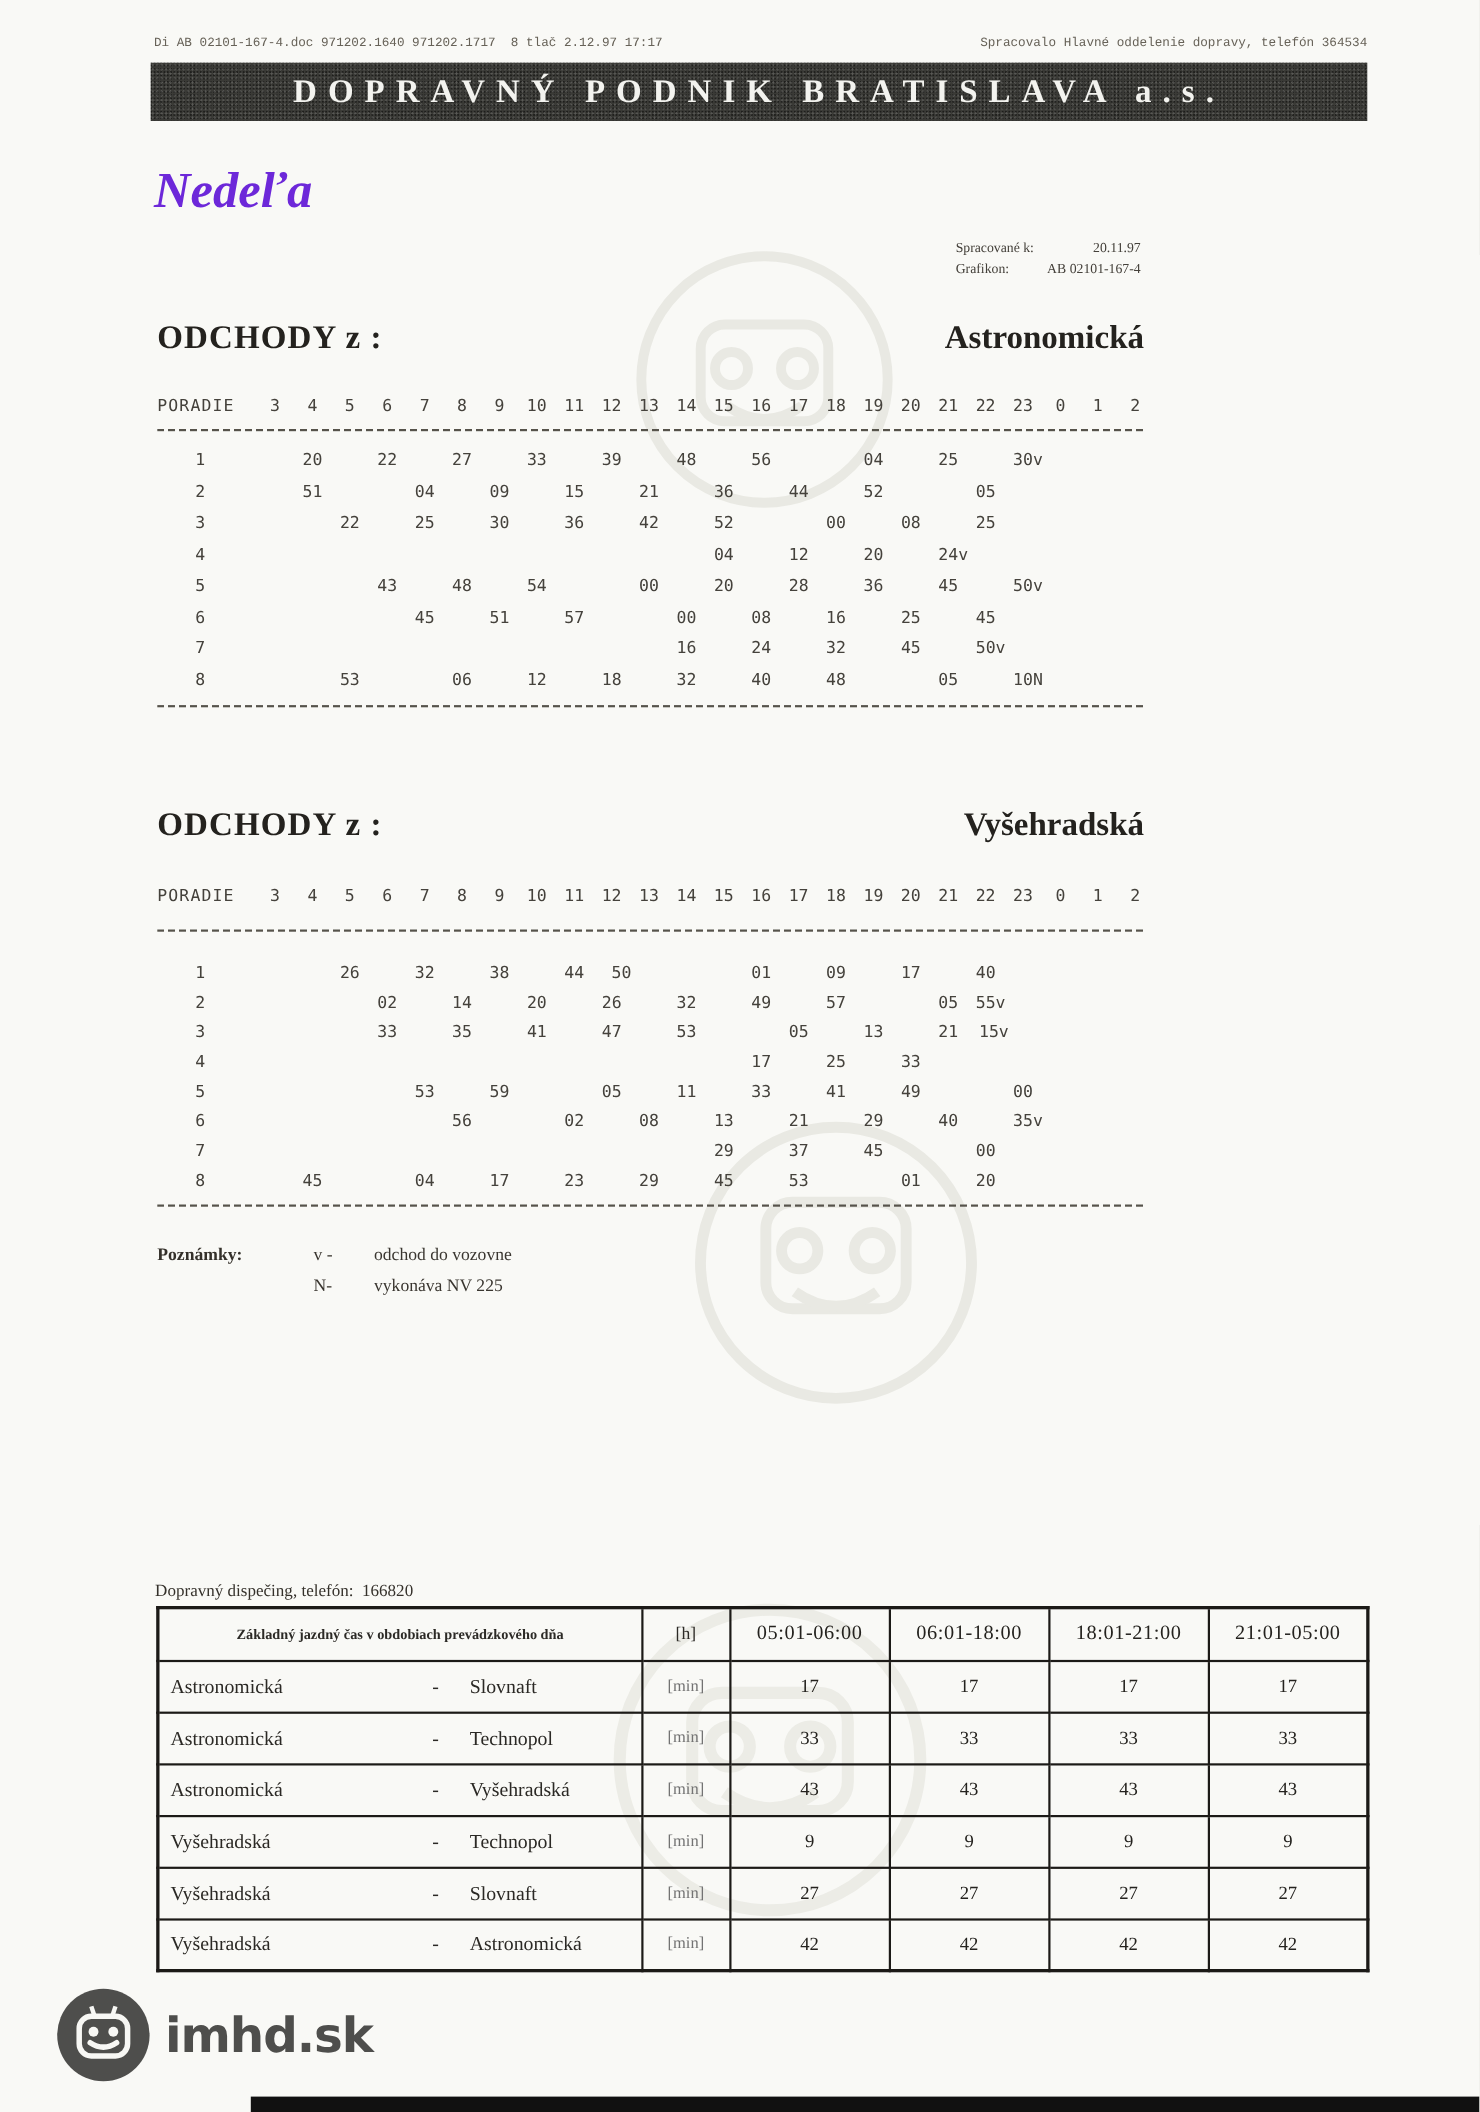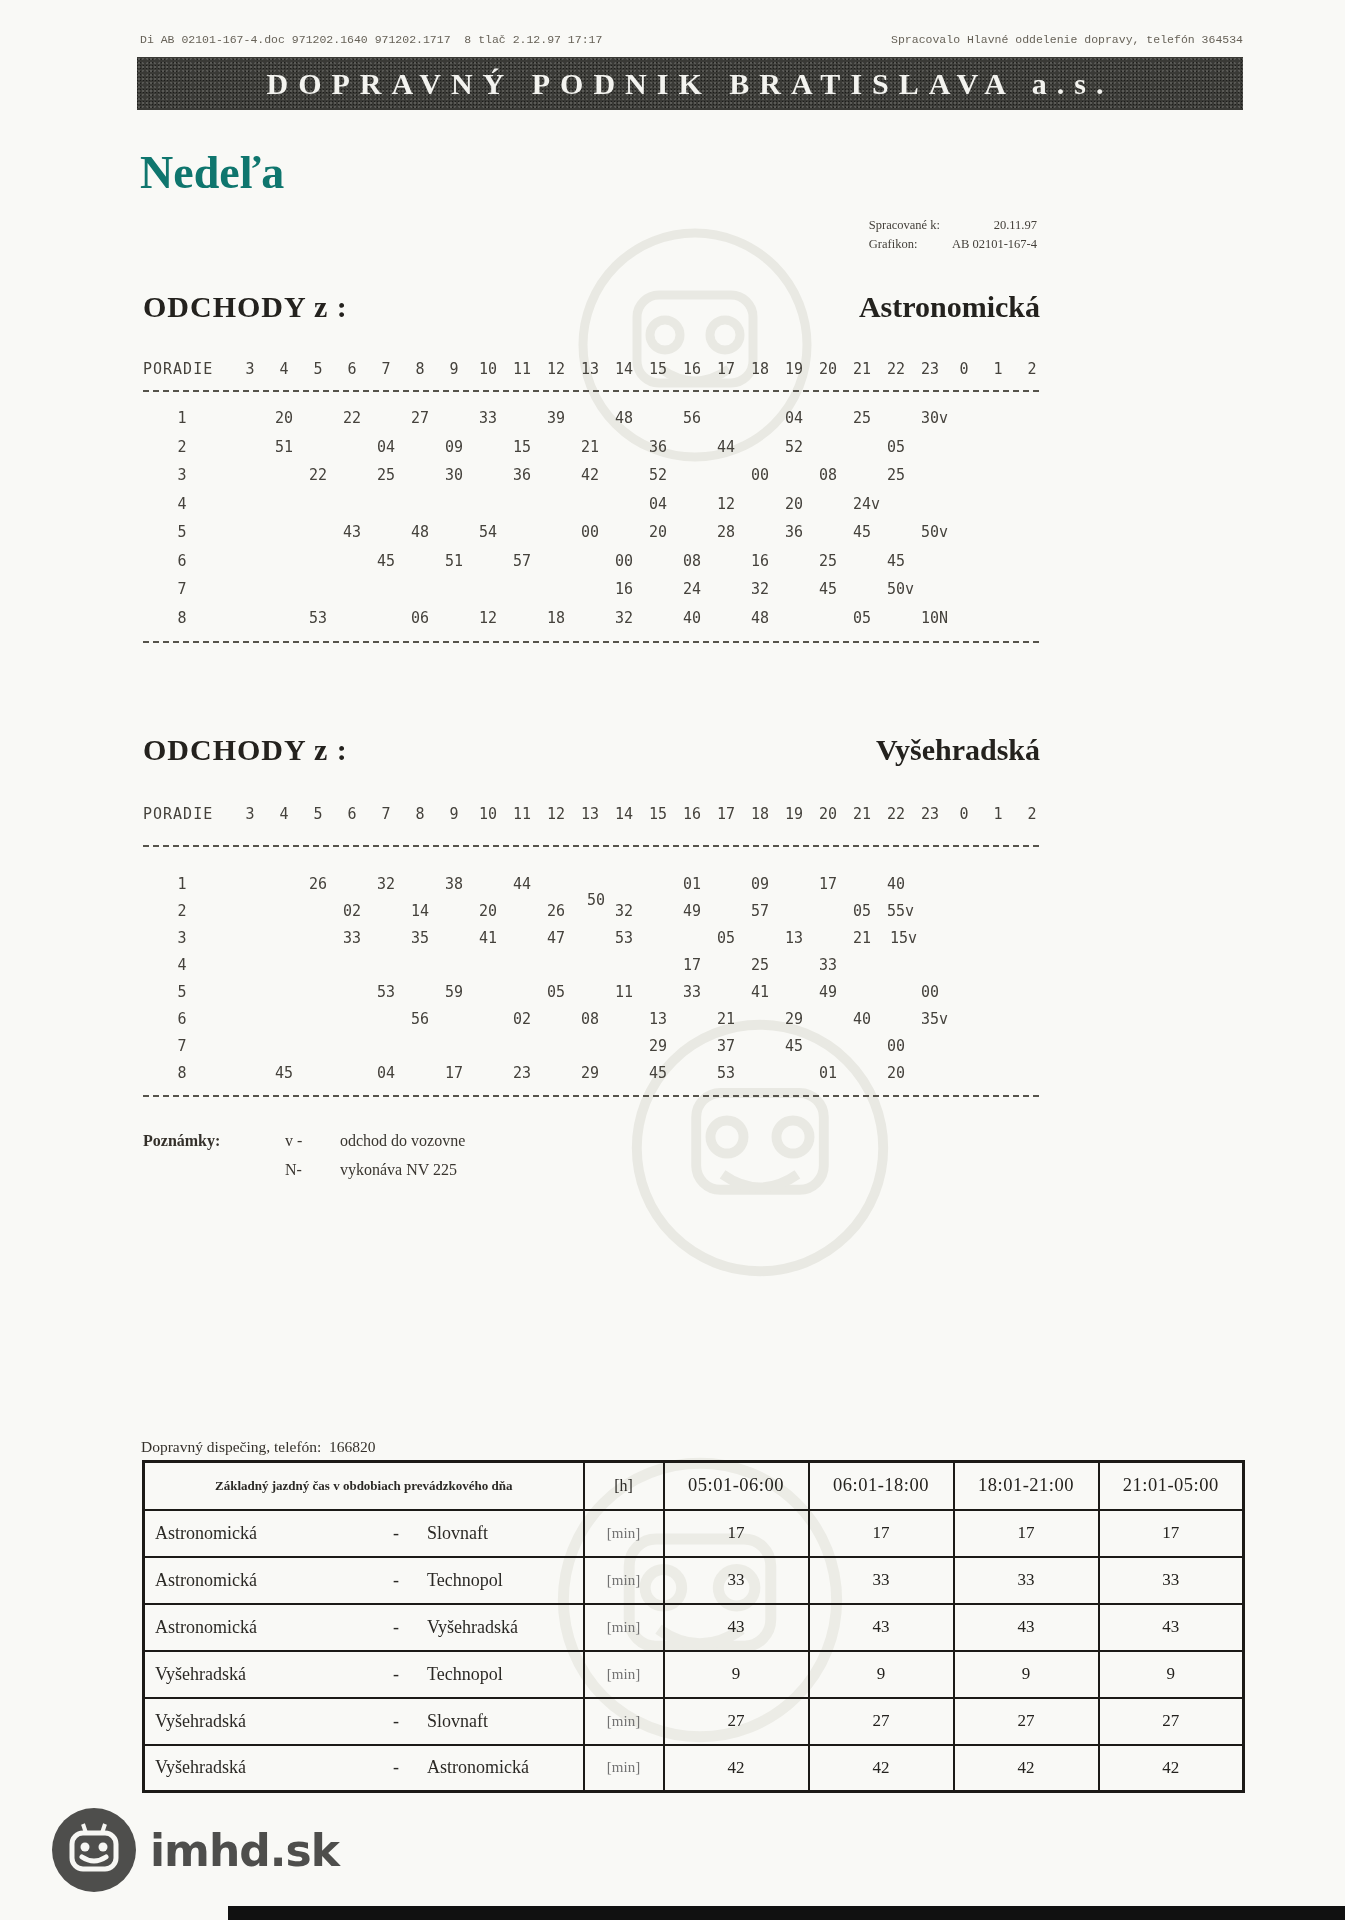--- a/index.html
+++ b/index.html
@@ -21,21 +21,21 @@
           background-image:radial-gradient(rgba(255,255,255,.16) 1px,transparent 1px),
                            radial-gradient(rgba(0,0,0,.5) 1px,transparent 1px);
           background-size:4px 4px,3px 3px;background-position:0 0,2px 1px;
           display:flex;align-items:center;justify-content:center;z-index:2;}
   .banner-text{color:#f3f3ef;font-weight:bold;font-size:30px;letter-spacing:10px;white-space:nowrap;}
 
   
   .titlerow{top:146px;left:140px;right:102px;display:flex;justify-content:space-between;
             align-items:baseline;z-index:2;}
   .line-title{font-size:46px;font-weight:bold;letter-spacing:2px;color:#22201c;}
-  .day-name{font-size:46px;font-weight:bold;color:#0f766e;}
+  .day-name{font-size:46px;font-weight:bold;font-style:italic;color:#6d28d9;}
 
   
   .processed{top:216px;right:308px;display:grid;grid-template-columns:auto auto;column-gap:12px;
              font-size:12.5px;line-height:19px;color:#44403a;z-index:2;}
   .processed .val{text-align:right;}
 
   
   .section-head{left:140px;width:900px;display:flex;justify-content:space-between;
                 align-items:baseline;z-index:2;}
   .section-head .odch{font-size:30px;font-weight:bold;letter-spacing:1px;color:#24221e;padding-left:3px;}
@@ -274,21 +274,21 @@
       <span class="hour-label" style="left: 824px; top: 0px; transform: translateX(-50%);">0</span>
       <span class="hour-label" style="left: 858px; top: 0px; transform: translateX(-50%);">1</span>
       <span class="hour-label" style="left: 892px; top: 0px; transform: translateX(-50%);">2</span>
       <div class="dash" style="top: 40px;"></div>
       <div class="dash" style="top: 290px;"></div>
       <span class="rownum" style="left: 42px; top: 70px; transform: translateX(-50%);">1</span>
       <span class="cell" style="left: 169px; top: 70px;">26</span>
       <span class="cell" style="left: 237px; top: 70px;">32</span>
       <span class="cell" style="left: 305px; top: 70px;">38</span>
       <span class="cell" style="left: 373px; top: 70px;">44</span>
-      <span class="cell" style="left: 447px; top: 70px; margin-top: 16px;">50</span>
+      <span class="cell" style="left: 416px; top: 70px;">50</span>
       <span class="cell" style="left: 543px; top: 70px;">01</span>
       <span class="cell" style="left: 611px; top: 70px;">09</span>
       <span class="cell" style="left: 679px; top: 70px;">17</span>
       <span class="cell" style="left: 747px; top: 70px;">40</span>
       <span class="rownum" style="left: 42px; top: 97px; transform: translateX(-50%);">2</span>
       <span class="cell" style="left: 203px; top: 97px;">02</span>
       <span class="cell" style="left: 271px; top: 97px;">14</span>
       <span class="cell" style="left: 339px; top: 97px;">20</span>
       <span class="cell" style="left: 407px; top: 97px;">26</span>
       <span class="cell" style="left: 475px; top: 97px;">32</span>

